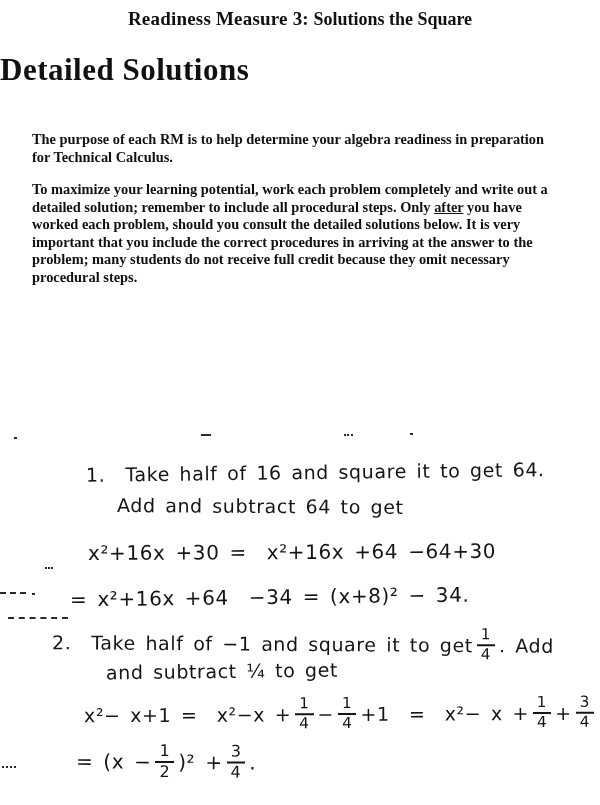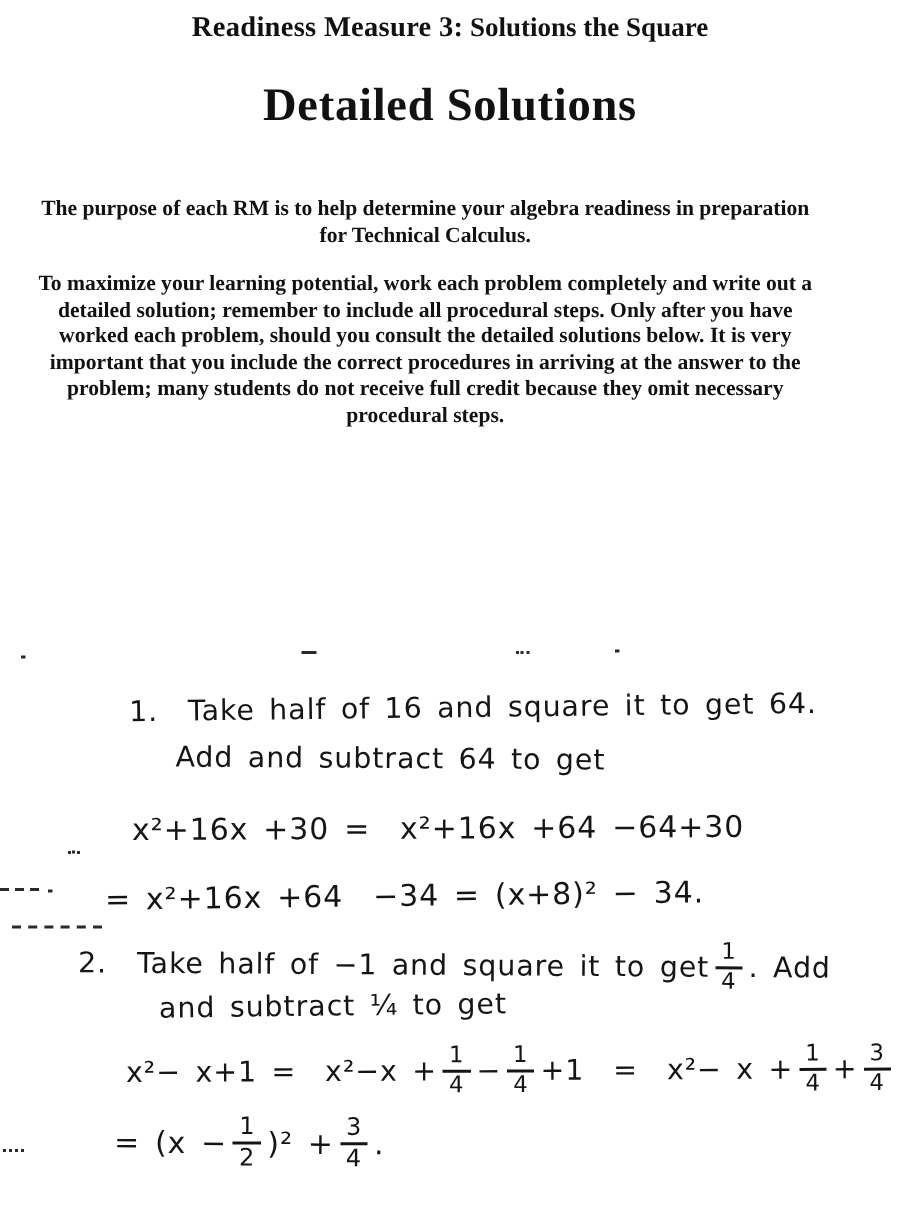--- a/index.html
+++ b/index.html
@@ -13,29 +13,29 @@
   }
   
   .rm-header{
     position:absolute;top:8px;left:0;width:100%;
     text-align:center;font-weight:bold;white-space:nowrap;
   }
   .rm-header .t-main{font-size:19px;letter-spacing:0.2px;margin-top:44px;}
   .rm-header .t-sub{font-size:18px;}
   .main-title{
     position:absolute;top:52px;left:0;width:100%;
-    text-align:center;font-weight:bold;font-size:31px;letter-spacing:0.5px;
+    font-weight:bold;font-size:31px;letter-spacing:0.5px;
   }
   .intro{
-    position:absolute;top:131px;left:20px;width:527px;
+    position:absolute;top:131px;left:32px;width:527px;
     font-weight:bold;font-size:14.4px;line-height:1.22;
-    text-align:center;
+    text-align:left;
   }
   .intro p{margin:0 0 15px 0;}
-  .intro .u{}
+  .intro .u{text-decoration:underline;}
   
   .hw{
     position:absolute;
     font-family:"DejaVu Sans", sans-serif;
     color:#151515;
     letter-spacing:0.6px;word-spacing:3px;
     white-space:pre;
     display:flex;align-items:center;
   }
   .hw-text{font-size:19px;}

